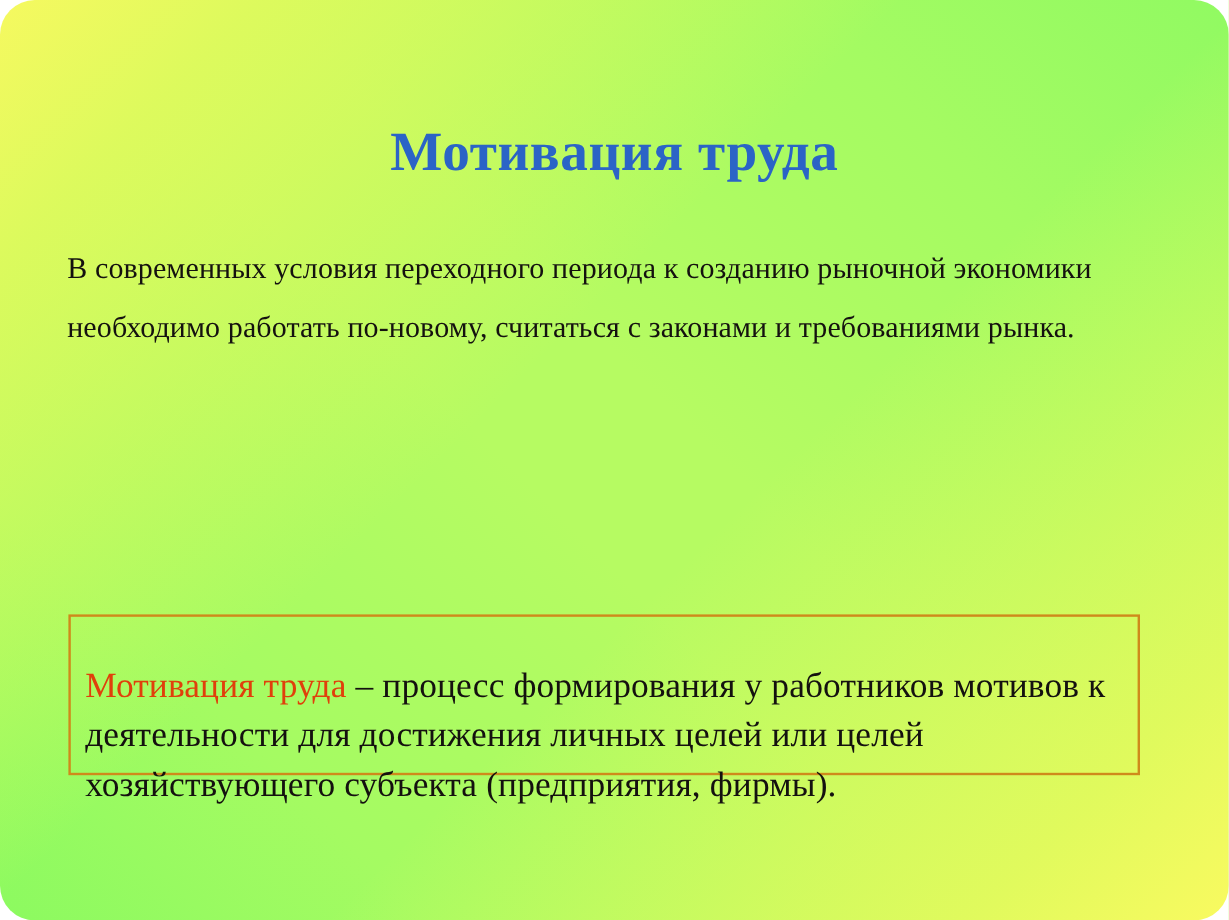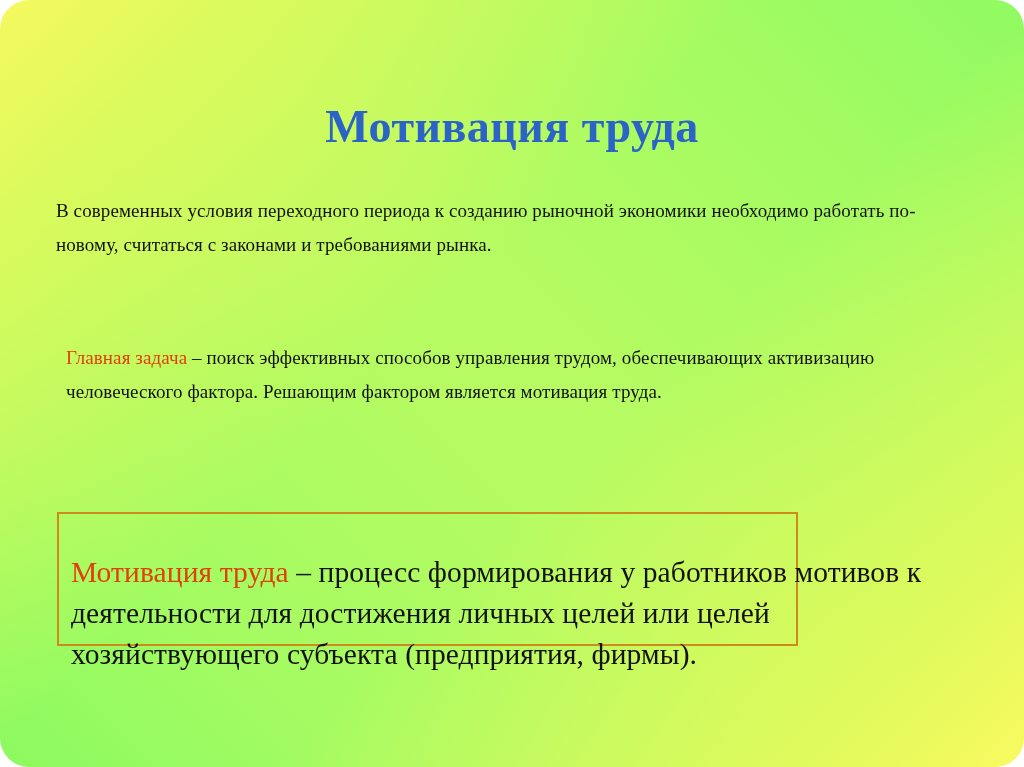--- a/index.html
+++ b/index.html
@@ -49,22 +49,22 @@
     color: #2b64c6;
     font-size: 46px;
     line-height: 1.05;
     letter-spacing: 0.5px;
     white-space: nowrap;
   }
 
   .para {
     position: absolute;
     color: #14110f;
-    font-size: 19px;
-    line-height: 34px;
+    font-size: 25px;
+    line-height: 49px;
     letter-spacing: 0.1px;
   }
 
   .para-intro {
     left: 56px;
     top: 175px;
     width: 910px;
   }
 
   .para-task {
@@ -74,21 +74,21 @@
   }
 
   .accent {
     color: #e0400b;
   }
 
   .def-box {
     position: absolute;
     left: 57px;
     top: 512px;
-    width: 741px;
+    width: 893px;
     height: 134px;
     box-sizing: border-box;
     border: 2px solid #cf8a1b;
   }
 
   .para-def {
     position: absolute;
     left: 12px;
     top: 8px;
     width: 870px;
@@ -100,19 +100,18 @@
 </style>
 </head>
 <body>
 
 <div class="slide">
 
   <h1 class="title">Мотивация труда</h1>
 
   <p class="para para-intro">В современных условия переходного периода к созданию рыночной экономики необходимо работать по-новому, считаться с законами и требованиями рынка.</p>
 
-  <p class="para para-task"><span class="accent">Главная задача</span><span> – поиск эффективных способов управления трудом, обеспечивающих активизацию человеческого фактора. Решающим фактором является мотивация труда.</span></p>
 
   <div class="def-box">
     <p class="para-def"><span class="accent">Мотивация труда</span><span> – процесс формирования у работников мотивов к деятельности для достижения личных целей или целей хозяйствующего субъекта (предприятия, фирмы).</span></p>
   </div>
 
 </div>
 
 </body></html>

